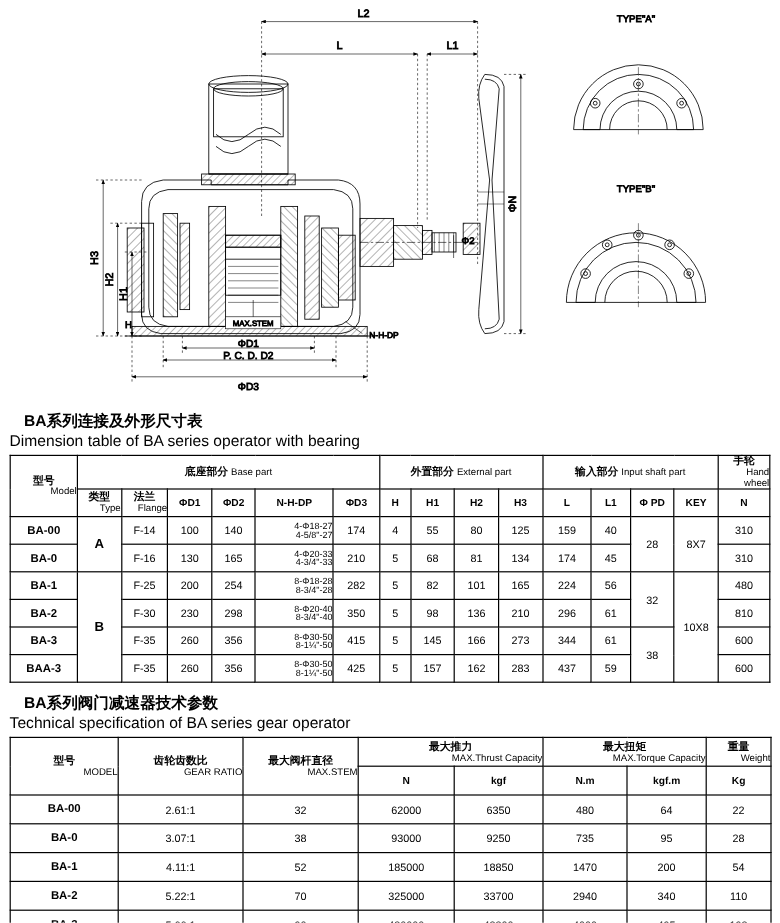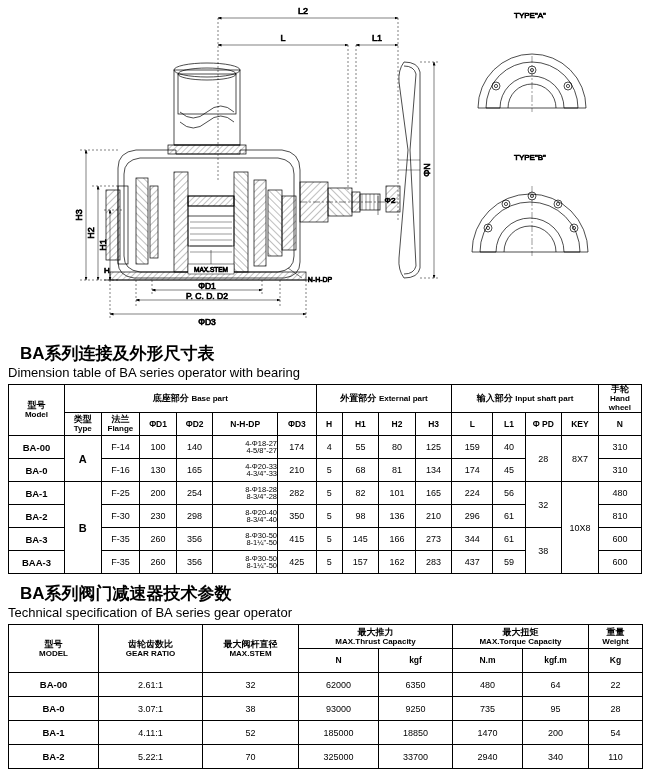--- a/index.html
+++ b/index.html
@@ -6,27 +6,27 @@
   body{
     width:650px;height:769px;background:#ffffff;
     font-family:"Liberation Sans", sans-serif;
     color:#000;
     position:relative;
     overflow:hidden;
   }
   .diagram{position:relative;width:518px;height:340px;}
   .diagram svg{display:block;}
   .sec{padding:0 8px;}
-  .sec-title-cn{font-size:17px;font-weight:bold;margin:2px 0 0 0;letter-spacing:0px;padding-left:12px;}
+  .sec-title-cn{font-size:13px;font-weight:bold;margin:2px 0 0 0;letter-spacing:0px;padding-left:12px;}
   .sec-title-en{font-size:13px;font-weight:normal;margin:0 0 4px 0;letter-spacing:0px;}
   table{border-collapse:collapse;width:634px;margin:0 auto;table-layout:fixed;}
   table td,table th{border:1px solid #000;text-align:center;vertical-align:middle;font-size:9px;padding:0;}
   .t1 td,.t1 th{height:22px;}
   .hdr-cn{font-size:9px;font-weight:bold;line-height:1.1;}
-  .hdr-en{font-size:8px;font-weight:bold;line-height:1.1;}
+  .hdr-en{font-size:8px;font-weight:normal;line-height:1.1;text-align:right;}
   .hdr-mix{font-size:8.5px;font-weight:bold;line-height:1.15;}
   .model{font-size:9.5px;font-weight:bold;}
   .cell{font-size:9px;}
   .nhdp{font-size:7.5px;line-height:1.05;text-align:right;}
   .nhdp div{white-space:nowrap;}
   .bigletter{font-size:11px;font-weight:bold;}
   .t2 td,.t2 th{height:23px;margin-top:36px;}
   .t2 .model{font-size:9.5px;font-weight:bold;}
   .spacer{height:6px;}
 </style>

